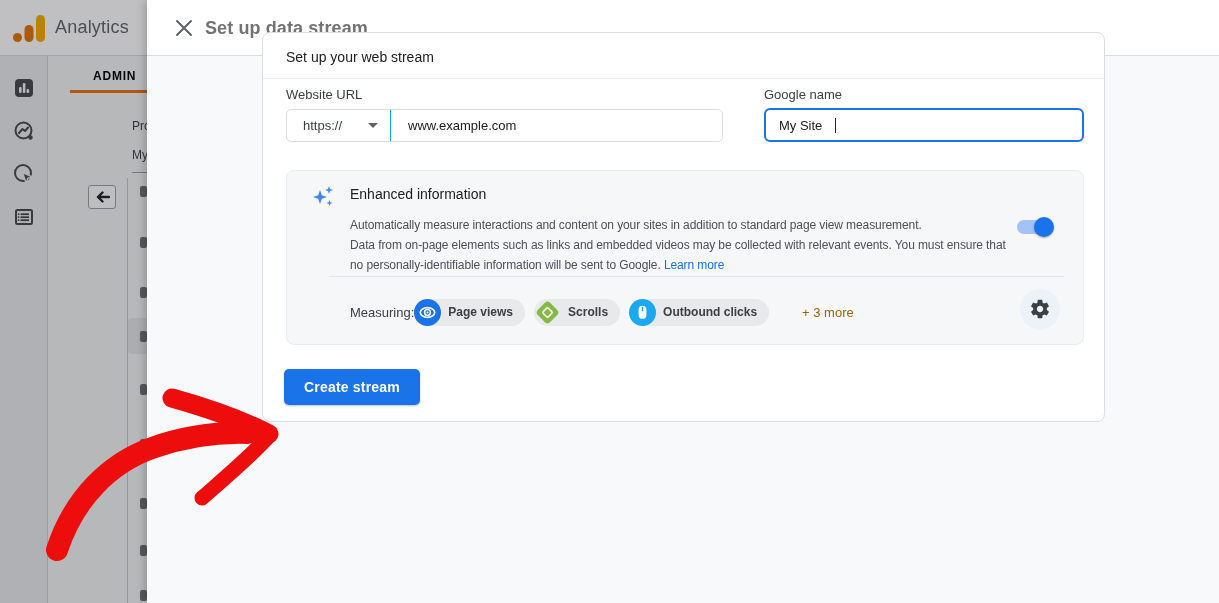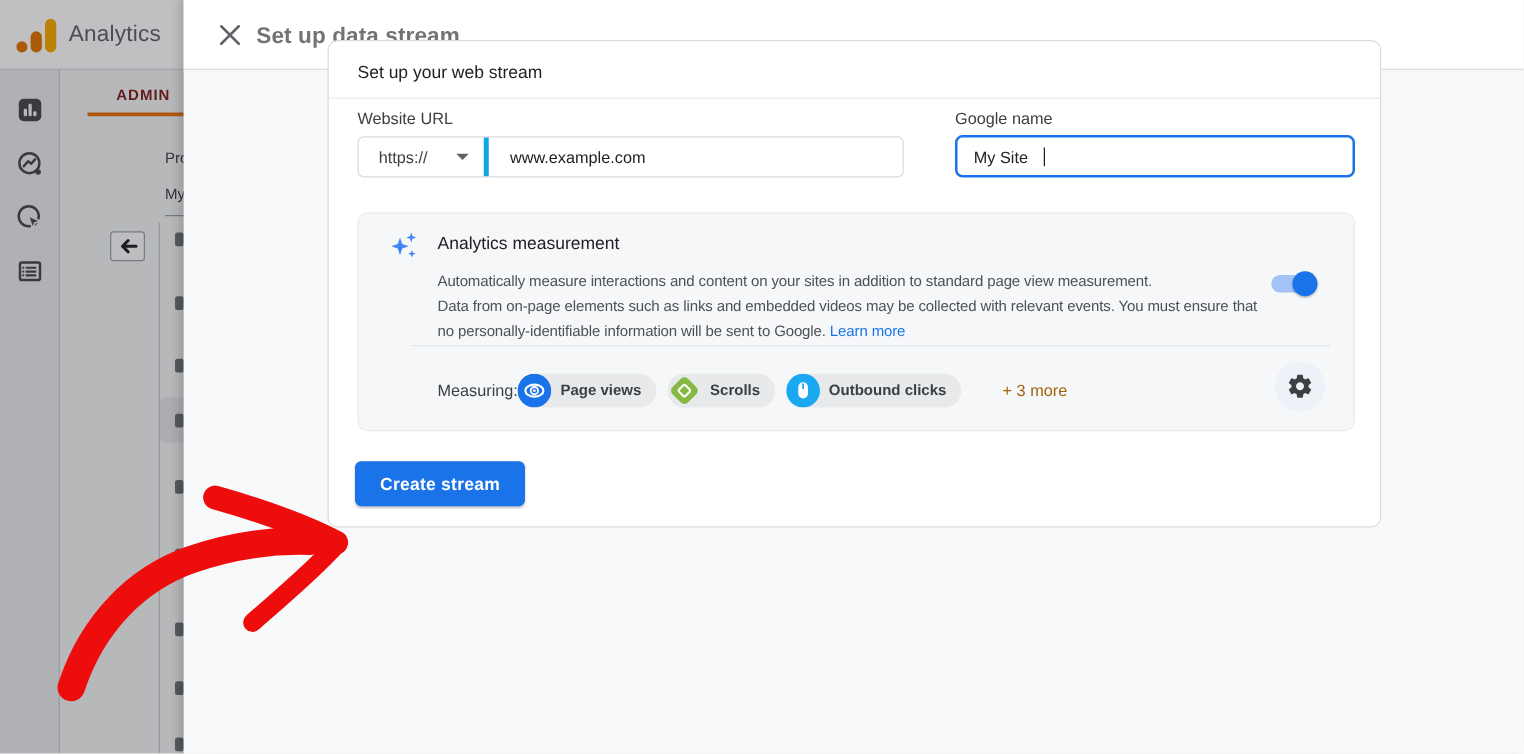--- a/index.html
+++ b/index.html
@@ -9,21 +9,21 @@
   .abs { position:absolute; }
 
   
   .app-base { position:absolute; inset:0; width:171px; height:603px; overflow:hidden; background:#fff; }
   .top-header { position:absolute; left:0; top:0; width:147px; height:56px; background:#ffffff; border-bottom:1px solid #dadce0; }
   .brand-logo { position:absolute; left:13px; top:15px; width:34px; height:28px; }
   .brand-name { position:absolute; left:55px; top:17px; font-size:18px; color:#5f6368; letter-spacing:.2px; }
   .left-sidebar { position:absolute; left:0; top:56px; width:48px; height:547px; background:#e9ebec; border-right:1px solid #cdd0d2; }
   .side-icon { position:absolute; left:13px; width:22px; height:22px; }
   .admin-panel { position:absolute; left:48px; top:56px; width:99px; height:547px; background:#f3f4f5; overflow:hidden; }
-  .admin-tab { position:absolute; left:45px; top:13px; font-size:12px; font-weight:700; letter-spacing:.8px; color:#7f1d1d; }
+  .admin-tab { position:absolute; left:45px; top:13px; font-size:12px; font-weight:700; letter-spacing:.8px; color:#000000; }
   .admin-underline { position:absolute; left:22px; top:34px; width:77px; height:3px; background:#e8710a; }
   .bg-snippet { font-size:12px; color:#3c4043; white-space:nowrap; }
   .snippet-rule { position:absolute; left:84px; width:20px; height:1px; background:#9aa0a6; }
   .back-btn { position:absolute; left:40px; top:129px; width:28px; height:24px; background:#fdfdfd; border:1px solid #9aa0a6; border-radius:3px; display:flex; align-items:center; justify-content:center; }
   .panel-vline { position:absolute; left:79px; top:122px; width:1px; height:425px; background:#c4c7ca; }
   .sliver { position:absolute; left:92px; width:7px; height:11px; border-radius:2px; background:#6d7176; }
   .sliver-box { position:absolute; left:80px; width:19px; height:36px; background:#e2e5e8; border-radius:4px 0 0 4px; }
 
   
   .scrim { position:absolute; left:0; top:0; width:147px; height:603px; background:rgba(22,24,28,0.27); z-index:10; }
@@ -33,21 +33,21 @@
   .modal-header { position:absolute; left:0; top:0; width:100%; height:56px; background:#ffffff; border-bottom:1px solid #dadce0; }
   .close-x { position:absolute; left:27px; top:18px; width:20px; height:20px; cursor:pointer; }
   .modal-title { position:absolute; left:58px; top:0; height:56px; display:flex; align-items:center; font-size:18px; font-weight:600; color:#737373; letter-spacing:.1px; }
 
   
   .card { position:absolute; left:115px; top:32px; width:843px; height:390px; background:#ffffff; border:1px solid #dadce0; border-radius:8px; }
   .card-title { position:absolute; left:23px; top:16px; font-size:14px; color:#202124; }
   .card-divider { position:absolute; left:0; top:45px; width:100%; height:1px; background:#e8eaed; }
   .field-label { position:absolute; top:54px; font-size:13px; color:#3c4043; }
   .url-group { position:absolute; left:23px; top:76px; width:437px; height:33px; border:1px solid #dadce0; border-radius:5px; background:#fff; display:flex; align-items:center; }
-  .proto-seg { width:104px; height:100%; display:flex; align-items:center; justify-content:space-between; padding:0 12px 0 16px; border-right:4px solid #0ea5e9; cursor:pointer; }
+  .proto-seg { width:104px; height:100%; display:flex; align-items:center; justify-content:space-between; padding:0 12px 0 16px; border-right:1px solid #0ea5e9; cursor:pointer; }
   .proto-text { font-size:13px; color:#3c4043; }
   .caret-down { width:0; height:0; border-left:5px solid transparent; border-right:5px solid transparent; border-top:5px solid #5f6368; }
   .url-value { font-size:13px; color:#202124; padding-left:17px; }
   .stream-input { position:absolute; left:501px; top:75px; width:320px; height:34px; border:2px solid #1a73e8; border-radius:6px; background:#fff; display:flex; align-items:center; padding-left:13px;gap:12px; }
   .stream-text { font-size:13px; color:#202124; }
   .cursor-bar { display:inline-block; width:1px; height:15px; background:#202124; margin-left:1px; vertical-align:middle; }
 
   
   .enh-box { position:absolute; left:23px; top:137px; width:798px; height:175px; background:#f5f7f9; border:1px solid #e9ecef; border-radius:8px; }
   .sparkle { position:absolute; left:23px; top:12px; width:28px; height:28px; }
@@ -167,21 +167,21 @@
         <span class="stream-text">My Site</span>
           <span class="cursor-bar"></span>
       </div>
 
       <div class="enh-box">
         <svg class="sparkle" viewBox="0 0 28 28">
           <path d="M10 7 L11.8 12.2 L17 14 L11.8 15.8 L10 21 L8.2 15.8 L3 14 L8.2 12.2 Z" fill="#4285f4"></path>
           <path d="M19 3 L20 6 L23 7 L20 8 L19 11 L18 8 L15 7 L18 6 Z" fill="#4285f4"></path>
           <path d="M19.5 17 L20.3 19.2 L22.5 20 L20.3 20.8 L19.5 23 L18.7 20.8 L16.5 20 L18.7 19.2 Z" fill="#4285f4"></path>
         </svg>
-        <div class="enh-title">Analytics measurement</div>
+        <div class="enh-title">Enhanced information</div>
         <div class="enh-desc">
           <span>Automatically measure interactions and content on your sites in addition to standard page view measurement.</span><br>
           <span>Data from on-page elements such as links and embedded videos may be collected with relevant events. You must ensure that no personally-identifiable information will be sent to Google.</span>
           <span class="learn-link">Learn more</span>
         </div>
         <div class="toggle">
           <div class="toggle-thumb"></div>
         </div>
         <div class="enh-divider"></div>
 

